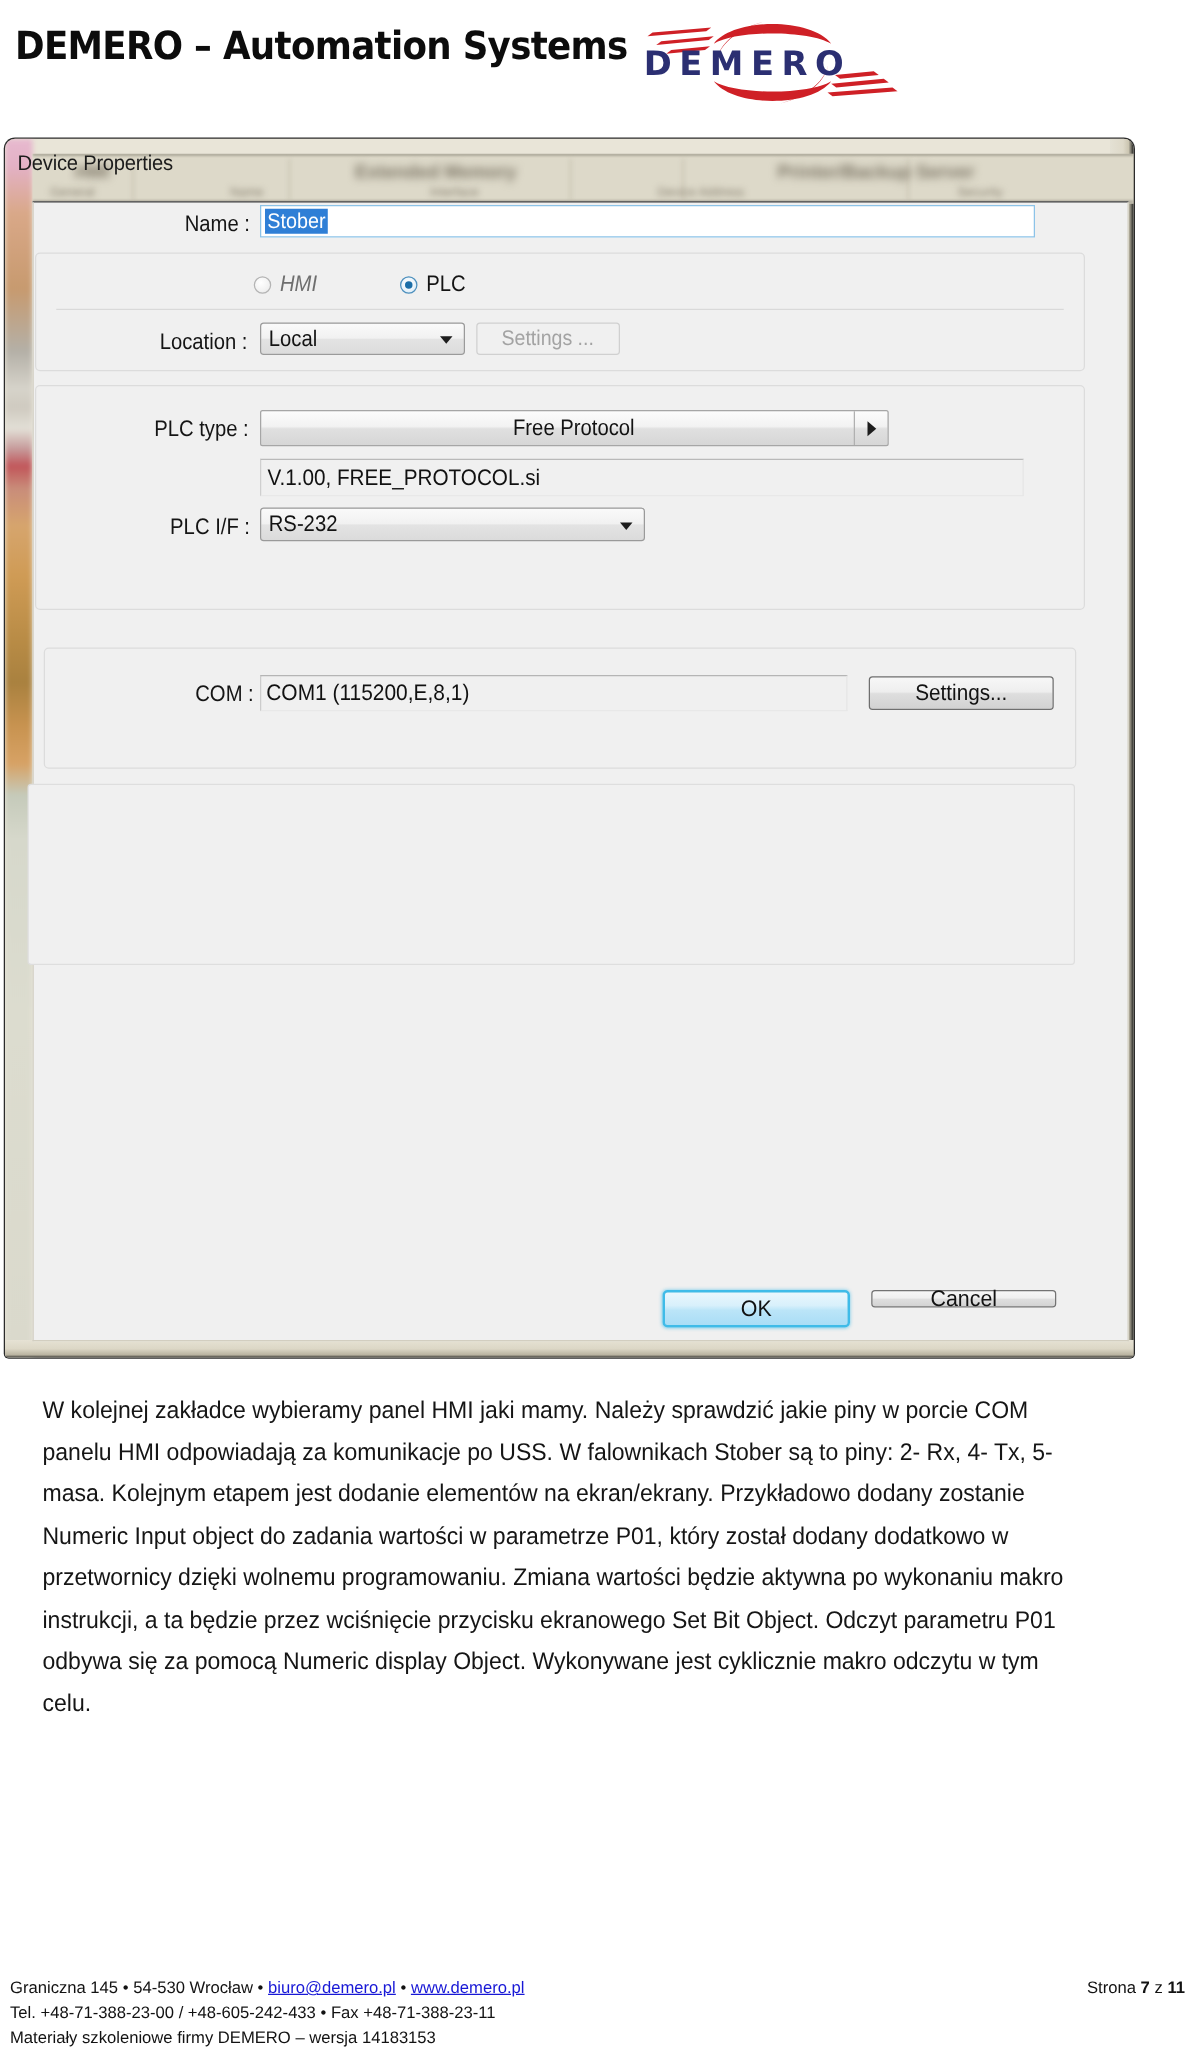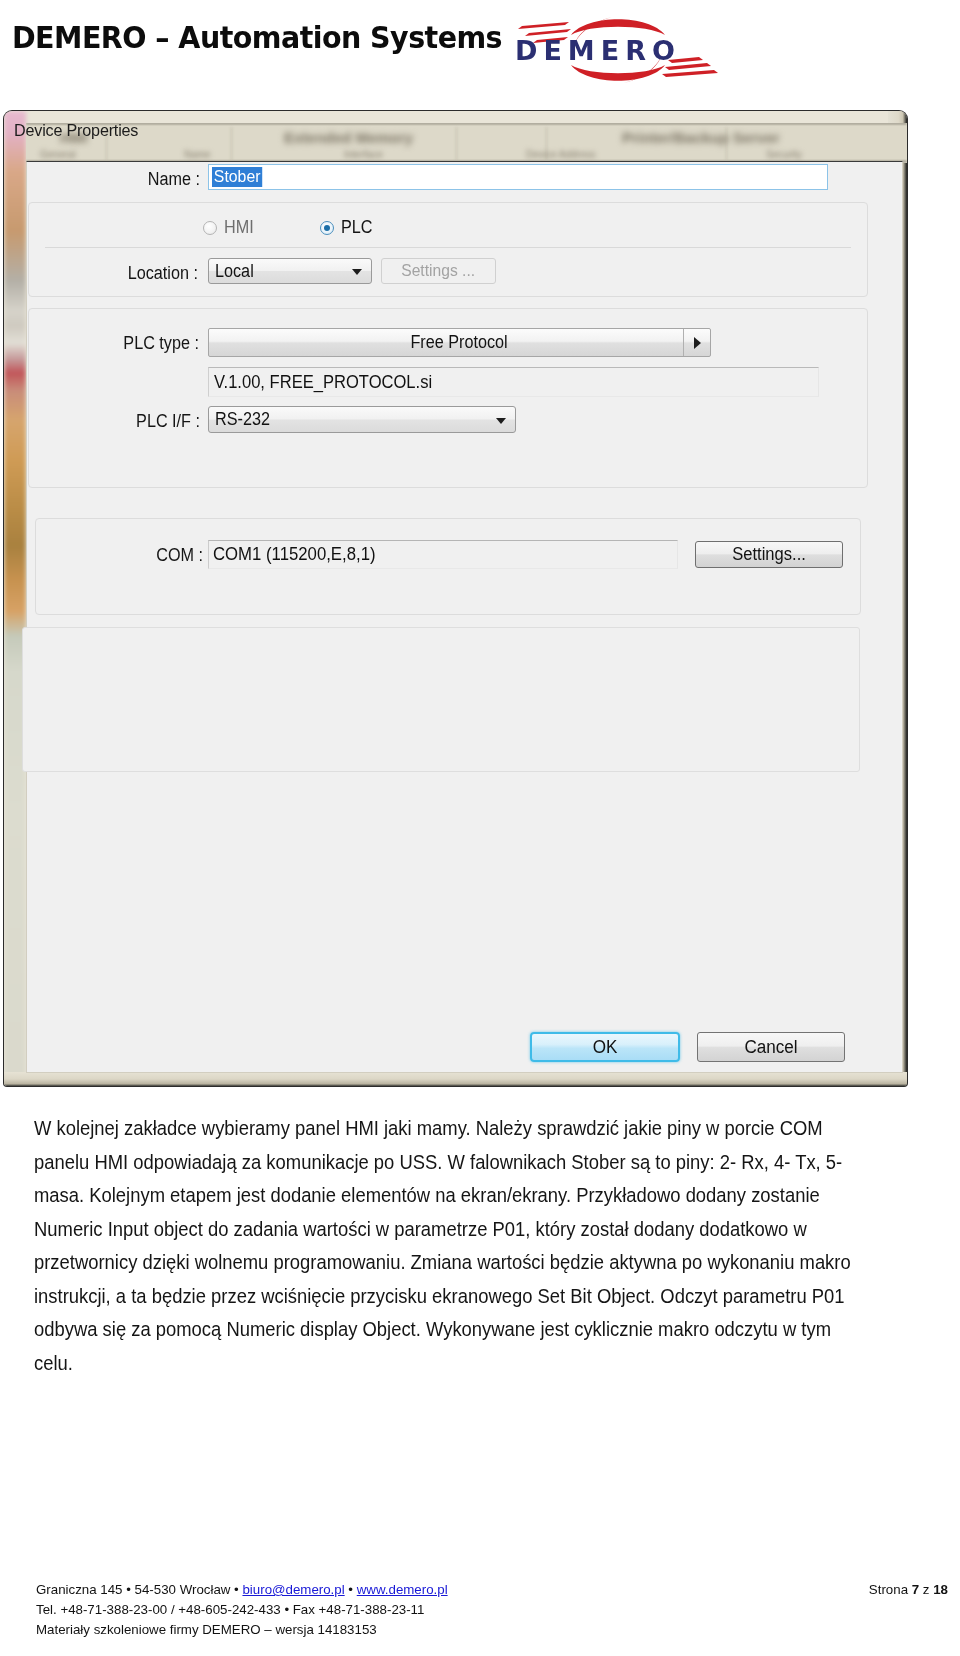--- a/index.html
+++ b/index.html
@@ -186,21 +186,21 @@
     font-size: 17px;
     padding: 0 2px;
     margin-left: 3px;
     font-family: "Liberation Sans", sans-serif;
     transform: scaleX(0.93);
     transform-origin: left center;
   }
 
   
   #group-device { left: 28px; top: 202px; width: 840px; height: 95px; }
-  #radio-hmi { position: absolute; left: 203px; top: 217px; display: flex; align-items: center; }
+  #radio-hmi { position: absolute; left: 203px; top: 217px; display: flex; align-items: center; font-style: italic; }
   #radio-plc { position: absolute; left: 320px; top: 217px; display: flex; align-items: center; }
   .radio-dot {
     width: 14px; height: 14px; border-radius: 50%;
     box-sizing: border-box;
     border: 1px solid #b4b4b4;
     background: radial-gradient(circle at 40% 35%, #ffffff 0%, #f2f2f2 60%, #e4e4e4 100%);
     position: relative;
     flex: 0 0 auto;
   }
   .radio-dot.checked {
@@ -404,21 +404,21 @@
     display: flex; align-items: center; justify-content: center;
     font-size: 18px;
     color: #121212;
     font-family: "Liberation Sans", sans-serif;
     box-shadow: 0 0 3px rgba(63,187,232,0.75);
   }
   #btn-ok span { transform: scaleX(0.95); }
   #btn-cancel {
     position: absolute;
     left: 697px; top: 1032px;
-    width: 148px; height: 30px;
+    width: 148px; height: 14px;
     box-sizing: border-box;
     border: 1px solid #737373;
     border-radius: 3px;
     background: linear-gradient(to bottom, #f7f7f7 0%, #efefef 46%, #dfdfdf 52%, #d3d3d3 100%);
     display: flex; align-items: center; justify-content: center;
     font-size: 18px;
     color: #131313;
     font-family: "Liberation Sans", sans-serif;
   }
   #btn-cancel span { transform: scaleX(0.95); }
@@ -444,21 +444,20 @@
     width: 960px; height: 76px;
   }
   #footer-left {
     position: absolute;
     left: 8px; top: 0;
     font-family: "Liberation Sans", sans-serif;
     font-size: 13.3px;
     line-height: 20px;
     color: #121212;
     white-space: nowrap;
-    margin-left: 28px;
   }
   #footer-left a {
     color: #1818d6;
     text-decoration: underline;
   }
   #footer-right {
     position: absolute;
     right: 12px; top: 0;
     font-family: "Liberation Sans", sans-serif;
     font-size: 13.3px;
@@ -607,15 +606,15 @@
       <span class="bullet"> • </span>
       <a href="#">www.demero.pl</a>
     </div>
     <div>Tel. +48-71-388-23-00 / +48-605-242-433 • Fax +48-71-388-23-11</div>
     <div>Materiały szkoleniowe firmy DEMERO – wersja 14183153</div>
   </div>
   <div id="footer-right">
     <span>Strona</span>
     <b>7</b>
     <span>z</span>
-    <b>18</b>
+    <b>11</b>
   </div>
 </div>
 
 </body></html>

